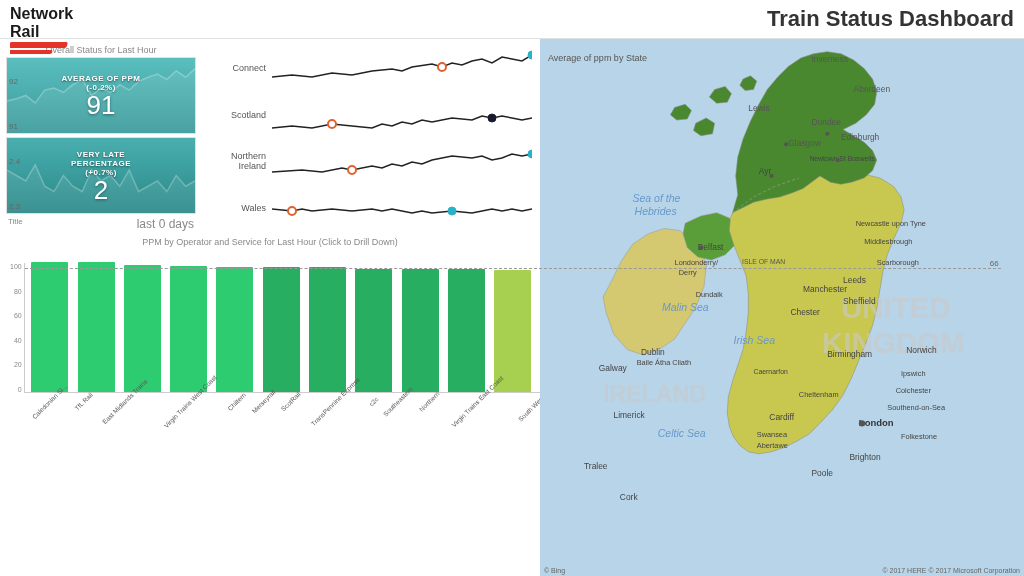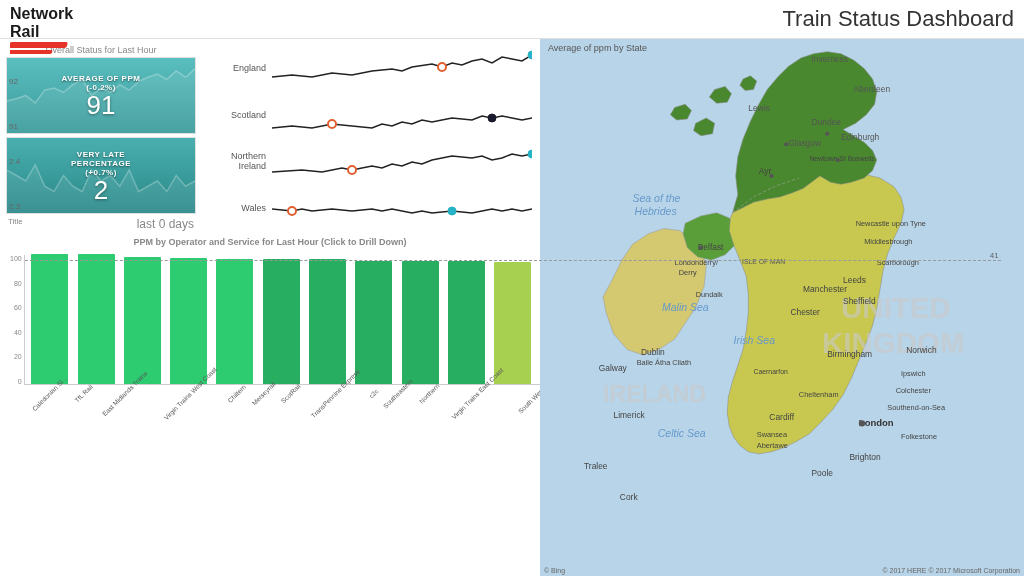--- a/index.html
+++ b/index.html
@@ -48,21 +48,21 @@
     }
 
     .logo-lines {
       display: flex;
       gap: 2px;
       margin-top: 2px;
     }
 
     .page-title {
       font-size: 22px;
-      font-weight: 400;
+      font-weight: 700;
       color: #333;
     }
 
     
     .main-content {
       display: flex;
       flex: 1;
       overflow: hidden;
     }
 
@@ -167,22 +167,21 @@
     .bar-chart-section {
       flex: 1;
       padding: 4px 6px 2px 6px;
       position: relative;
     }
 
     .bar-chart-title {
       font-size: 9px;
       color: #888;
       text-align: center;
-      margin-bottom: 8px;
-      font-weight: bold;
+      margin-bottom: 16px;
     }
 
     .bar-chart-container {
       display: flex;
       align-items: flex-end;
       height: 130px;
       position: relative;
       border-left: 1px solid #ccc;
       border-bottom: 1px solid #ccc;
       padding: 0 2px;
@@ -213,21 +212,21 @@
     
     .right-panel {
       flex: 1;
       position: relative;
       background: #a8c8e8;
       overflow: hidden;
     }
 
     .map-title {
       position: absolute;
-      top: 4px;
+      top: 14px;
       left: 8px;
       font-size: 9px;
       color: #555;
       z-index: 10;
     }
 
     
     .map-svg {
       width: 100%;
       height: 100%;
@@ -310,21 +309,21 @@
 
           <div style="display:flex;justify-content:space-between;padding:0 2px;">
             <span style="font-size:8px;color:#888;text-align:center;">Title</span>
             <span style="font-size:12px;color:#888;">last 0 days</span>
           </div>
         </div>
 
         <div class="trend-charts">
 
           <div class="trend-row">
-            <div class="trend-label">England</div>
+            <div class="trend-label">Connect</div>
             <svg class="trend-chart" viewBox="0 0 260 38" preserveAspectRatio="none">
               <polyline points="0,28 20,26 40,28 60,24 80,26 100,22 120,20 130,22 140,18 160,15 170,18 180,14 190,16 200,12 210,10 220,14 230,8 240,10 250,12 260,6" fill="none" stroke="#222" stroke-width="1.5"></polyline>
               <circle cx="170" cy="18" r="4" fill="white" stroke="#e06030" stroke-width="2"></circle>
               <circle cx="260" cy="6" r="4" fill="#26b3c8" stroke="#26b3c8" stroke-width="1"></circle>
             </svg>
           </div>
 
           <div class="trend-row">
             <div class="trend-label">Scotland</div>
             <svg class="trend-chart" viewBox="0 0 260 38" preserveAspectRatio="none">
@@ -365,21 +364,21 @@
             <span>60</span>
             <span>40</span>
             <span>20</span>
             <span>0</span>
           </div>
 
           <div style="flex:1;position:relative;">
             <div class="bar-chart-container" id="barContainer">
 
               <div class="reference-line" style="bottom: 123.5px;">
-                <span class="ref-label">41</span>
+                <span class="ref-label">66</span>
               </div>
             <div style="flex: 1 1 0%; display: flex; align-items: flex-end; justify-content: center; height: 100%;">
                   <div style="width: 80%; height: 130px; background: rgb(46, 204, 113); border-radius: 1px 1px 0px 0px;"></div>
                 </div>
                 <div style="flex: 1 1 0%; display: flex; align-items: flex-end; justify-content: center; height: 100%;">
                   <div style="width: 80%; height: 130px; background: rgb(46, 204, 113); border-radius: 1px 1px 0px 0px;"></div>
                 </div>
                 <div style="flex: 1 1 0%; display: flex; align-items: flex-end; justify-content: center; height: 100%;">
                   <div style="width: 80%; height: 127.4px; background: rgb(46, 204, 113); border-radius: 1px 1px 0px 0px;"></div>
                 </div>

